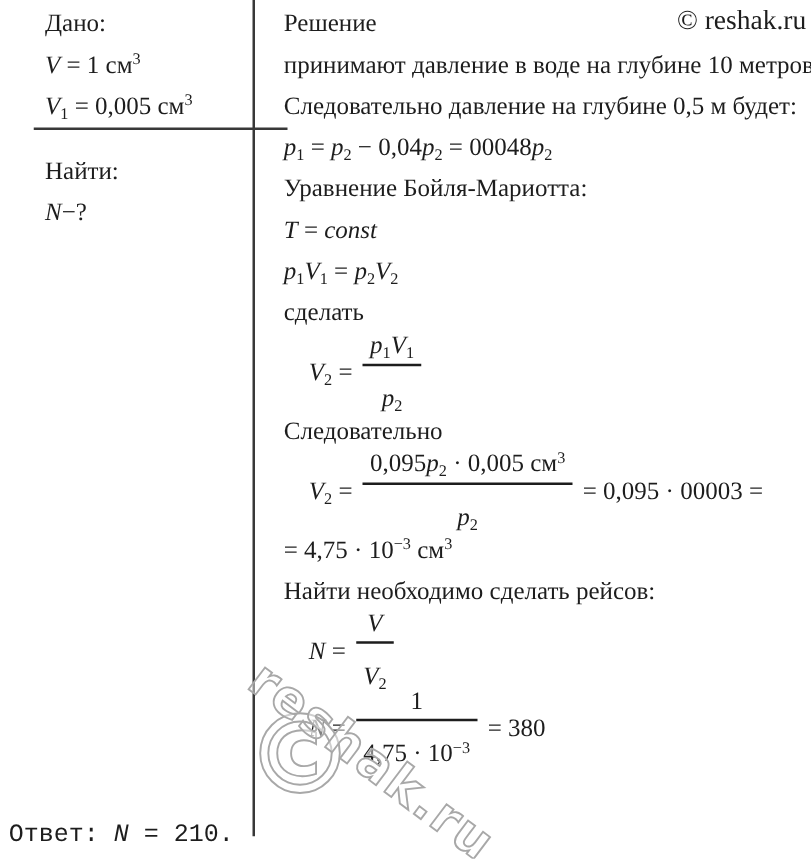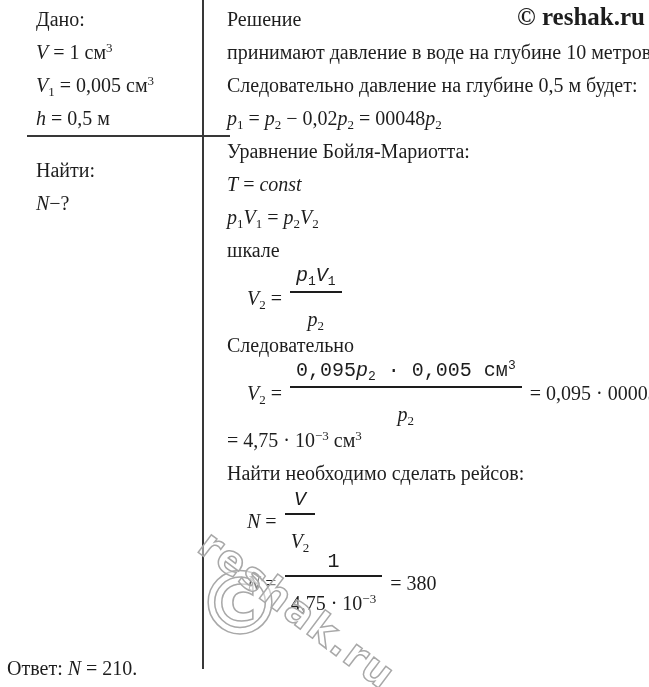--- a/index.html
+++ b/index.html
@@ -25,44 +25,44 @@
   .line.tall{height:62px;margin-left:20px;}
   .grp{white-space:pre;}
   .sg{white-space:pre;}
   .v{font-style:italic;}
   .b,.s{font-size:13px;position:relative;}
   .b{top:4px;}
   .s{top:-7px;}
 
   
   .frac{display:inline-flex;flex-direction:column;align-items:stretch;text-align:center;margin:0 3px;}
-  .frac .num{display:block;padding:0 6px 1px;line-height:25px;white-space:pre;font-family:Liberation Mono, monospace;}
+  .frac .num{display:block;padding:0 6px 1px;line-height:25px;white-space:pre;}
   .frac .den{display:block;border-top:2px solid var(--text);padding:14px 6px 0;line-height:25px;white-space:pre;}
 
   
   .left-col{
     position:absolute;left:0;top:0;width:202px;
     padding:3px 4px 0 9px;
     margin-left:27px;
   }
   .h-divider{margin-left:-9px;width:203px;height:2px;background:var(--divider);}
   .find-block{padding-top:17px;}
 
   
   .v-divider{position:absolute;left:202px;top:0;width:2px;height:669px;background:var(--divider);}
 
   
   .right-col{
     position:absolute;left:219px;top:0;width:481px;
     padding:3px 2px 0 8px;
   }
 
-  .copyright{position:absolute;top:3px;right:4px;font-size:25px;color:var(--text);font-weight:bold;}
+  .copyright{position:absolute;top:3px;right:4px;font-size:22px;color:var(--text);}
 
-  .answer{position:absolute;left:7px;top:652px;width:320px;}
+  .answer{position:absolute;left:7px;top:652px;width:320px;font-family:Liberation Mono, monospace;}
 
   
   .watermark{position:absolute;left:188px;top:516px;width:230px;height:170px;pointer-events:none;z-index:5;}
   .wm-text{
     position:absolute;left:16px;top:2px;
     font-family:"DejaVu Sans","Liberation Sans",sans-serif;
     font-size:40px;font-weight:bold;line-height:42px;letter-spacing:2px;
     transform:rotate(37deg);transform-origin:0 50%;
     color:rgba(255,255,255,0.45);
     -webkit-text-stroke:1.5px var(--watermark_stroke);
@@ -84,23 +84,20 @@
     <div class="line">
       <span class="grp">Дано:</span>
     </div>
     <div>
         <div class="line">
           <span class="grp"><span class="sg v">V</span><span class="sg p"> = 1 см</span><span class="sg s">3</span></span>
         </div>
         <div class="line">
           <span class="grp"><span class="sg v">V</span><span class="sg b">1</span><span class="sg p"> = 0,005 см</span><span class="sg s">3</span></span>
         </div>
-        <div class="line">
-          <span class="grp"><span class="sg v">h</span><span class="sg p"> = 0,5 м</span></span>
-        </div>
       </div>
     <div class="h-divider"></div>
     <div class="find-block">
       <div class="line">
         <span class="grp">Найти:</span>
       </div>
       <div>
           <div class="line">
             <span class="grp"><span class="sg v">N</span><span class="sg p">−?</span></span>
           </div>
@@ -115,33 +112,33 @@
       <span class="grp">Решение</span>
     </div>
     <div>
         <div class="line">
           <span class="grp"><span class="sg p">принимают давление в воде на глубине 10 метров</span></span>
         </div>
         <div class="line">
           <span class="grp"><span class="sg p">Следовательно давление на глубине 0,5 м будет:</span></span>
         </div>
         <div class="line">
-          <span class="grp"><span class="sg v">p</span><span class="sg b">1</span><span class="sg p"> = </span><span class="sg v">p</span><span class="sg b">2</span><span class="sg p"> − 0,02</span><span class="sg v">p</span><span class="sg b">2</span><span class="sg p"> = 00048</span><span class="sg v">p</span><span class="sg b">2</span></span>
+          <span class="grp"><span class="sg v">p</span><span class="sg b">1</span><span class="sg p"> = </span><span class="sg v">p</span><span class="sg b">2</span><span class="sg p"> − 0,04</span><span class="sg v">p</span><span class="sg b">2</span><span class="sg p"> = 00048</span><span class="sg v">p</span><span class="sg b">2</span></span>
         </div>
         <div class="line">
           <span class="grp"><span class="sg p">Уравнение Бойля-Мариотта:</span></span>
         </div>
         <div class="line">
           <span class="grp"><span class="sg v">T</span><span class="sg p"> = </span><span class="sg v">const</span></span>
         </div>
         <div class="line">
           <span class="grp"><span class="sg v">p</span><span class="sg b">1</span><span class="sg v">V</span><span class="sg b">1</span><span class="sg p"> = </span><span class="sg v">p</span><span class="sg b">2</span><span class="sg v">V</span><span class="sg b">2</span></span>
         </div>
         <div class="line">
-          <span class="grp"><span class="sg p">шкале</span></span>
+          <span class="grp"><span class="sg p">сделать</span></span>
         </div>
         <div class="line tall">
           <span class="grp"><span class="sg v">V</span><span class="sg b">2</span><span class="sg p"> = </span></span>
           <span class="frac">
             <span class="num"><span class="sg v">p</span><span class="sg b">1</span><span class="sg v">V</span><span class="sg b">1</span></span>
             <span class="den"><span class="sg v">p</span><span class="sg b">2</span></span>
           </span>
         </div>
         <div class="line">
           <span class="grp"><span class="sg p">Следовательно</span></span>

